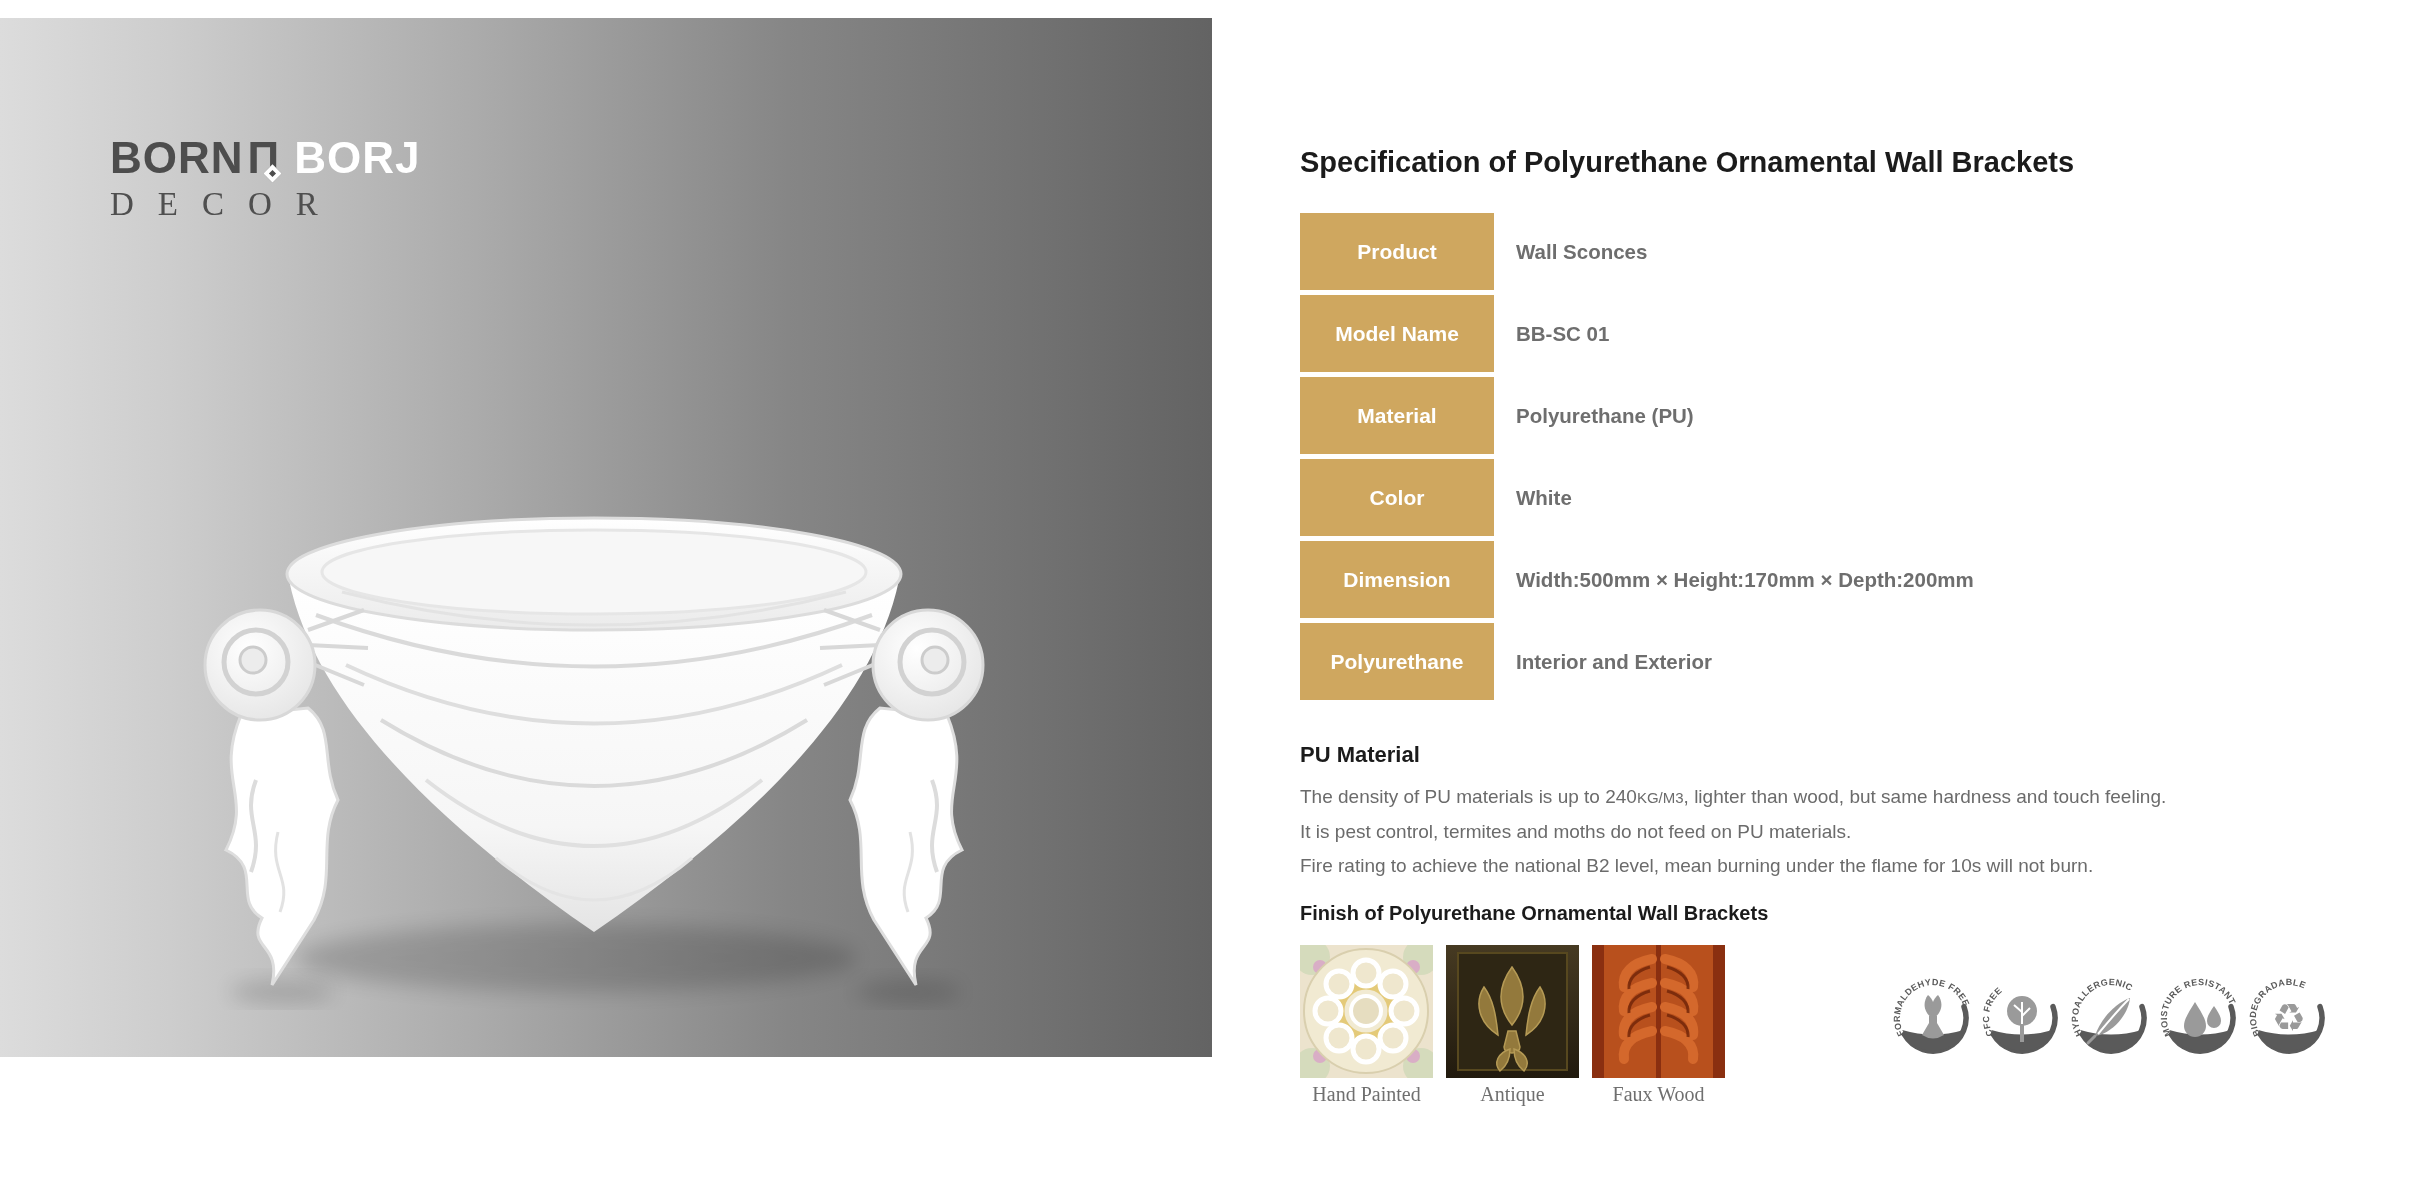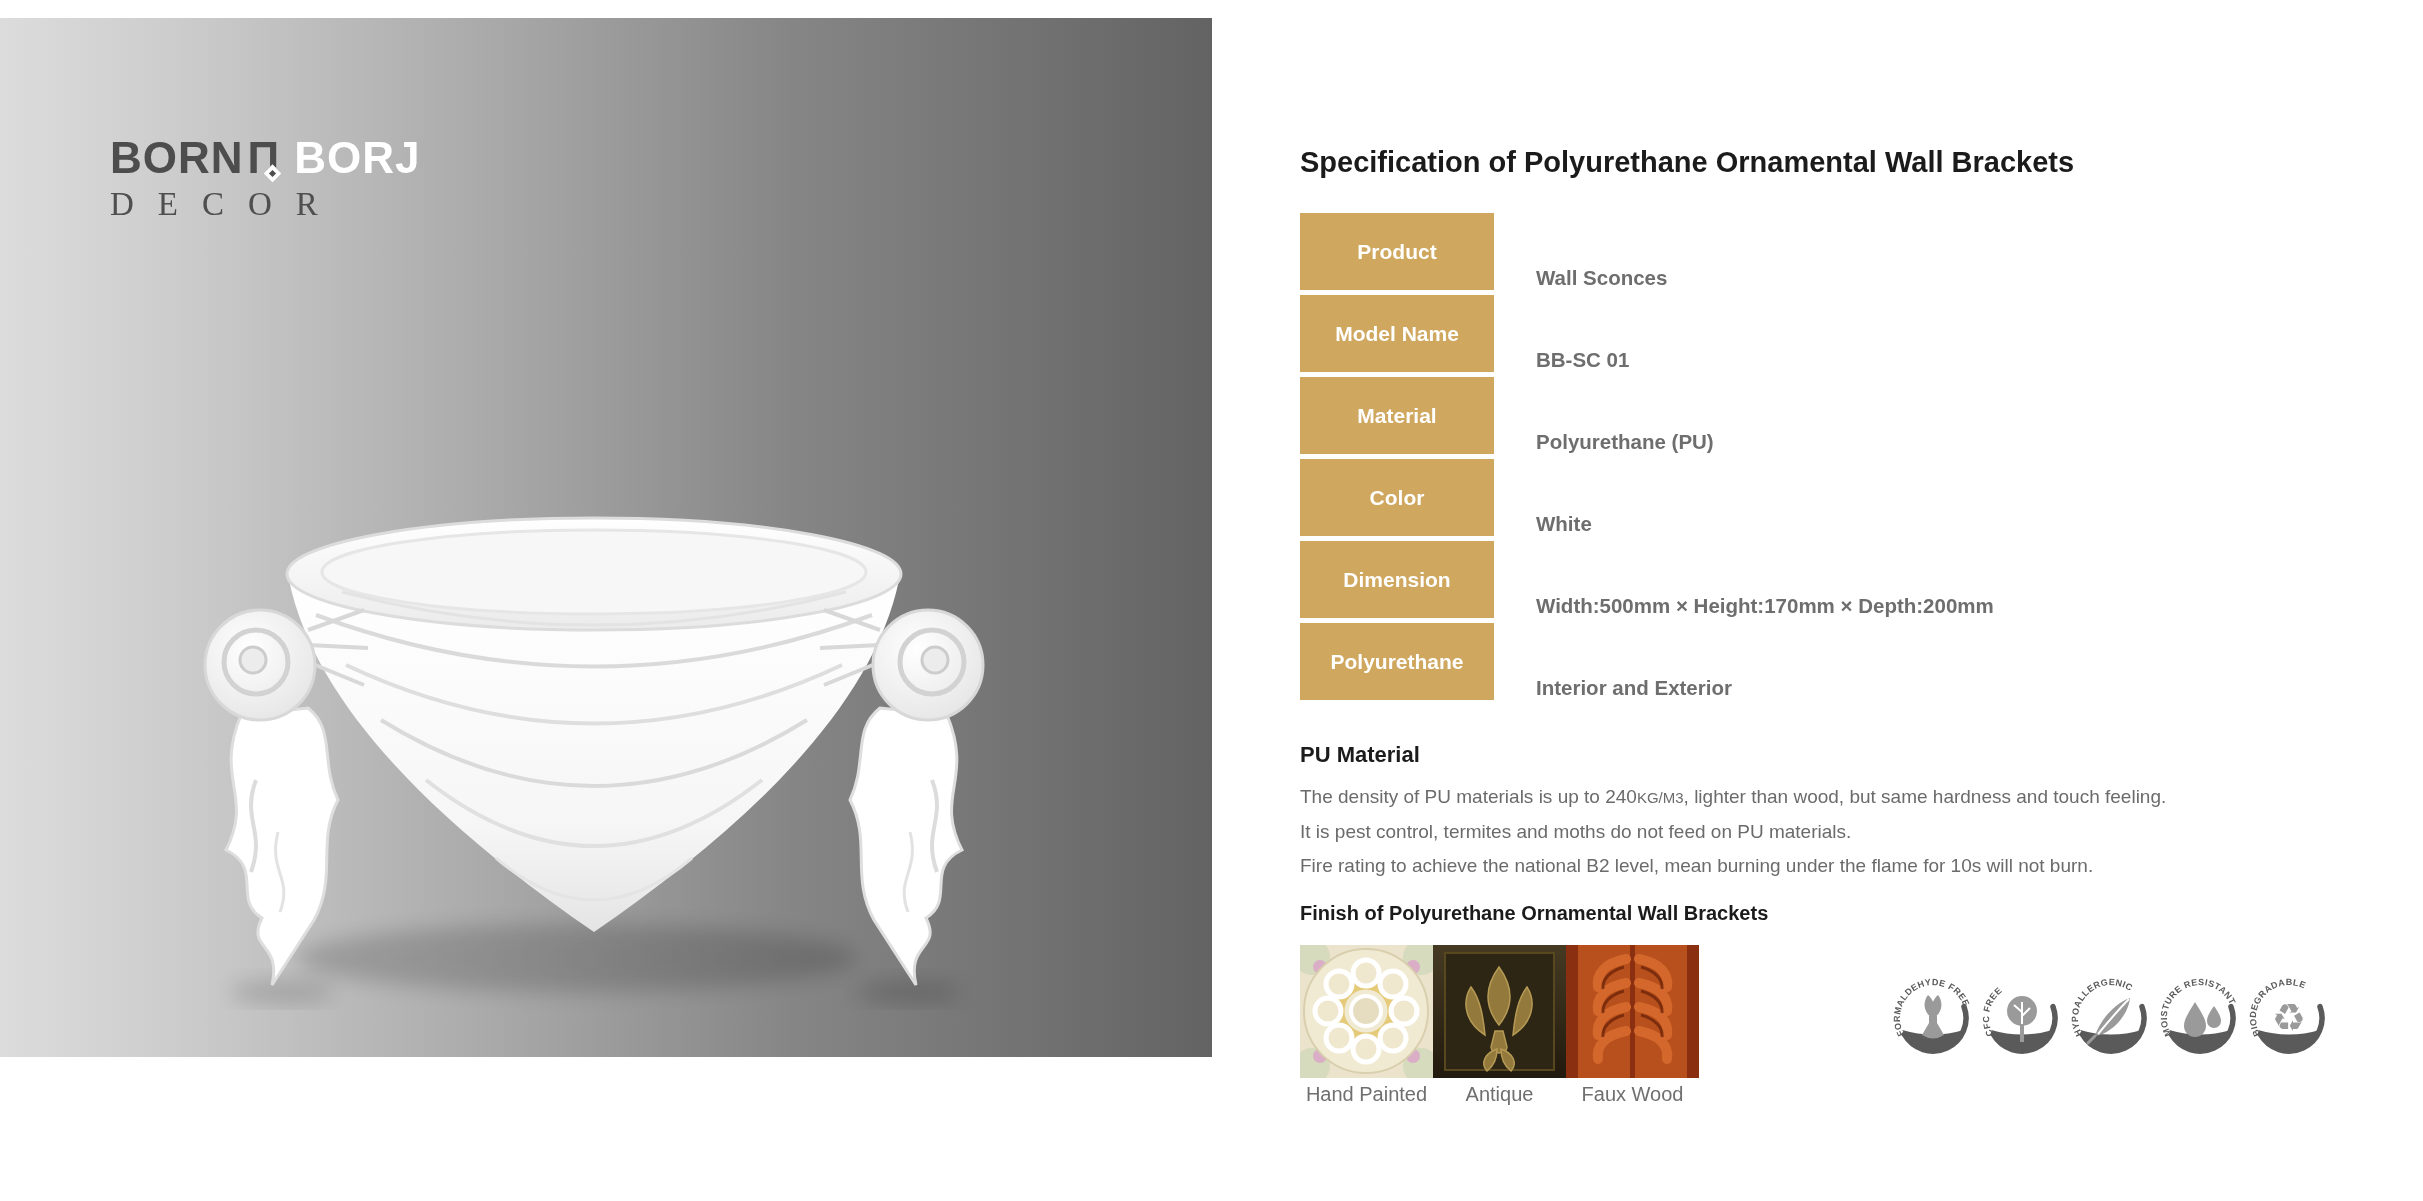--- a/index.html
+++ b/index.html
@@ -27,39 +27,39 @@
     margin-top:6px; font-family:"Liberation Serif","DejaVu Serif",serif;
     font-size:33px; font-weight:400; color:#4f4f4f; letter-spacing:24px; white-space:nowrap;
   }
   .sconce-wrap { position:absolute; left:196px; top:462px; width:800px; height:530px; }
 
   
   .right-panel { position:absolute; left:1212px; top:0; width:1211px; height:1201px; background:#ffffff;padding-left:12px; }
   .spec-title { position:absolute; left:88px; top:146px; font-size:29px; font-weight:700; color:#1b1b1b; white-space:nowrap; }
 
   .spec-table { position:absolute; left:88px; top:213px; }
-  .spec-row { display:flex; margin-bottom:5px; align-items:flex-end;gap:20px; }
+  .spec-row { display:flex; margin-bottom:5px; align-items:center; }
   .spec-label {
     width:194px; height:77px; background:#cfa75f; color:#ffffff;
     font-size:21px; font-weight:700; display:flex; align-items:center; justify-content:center;
   }
   .spec-value {
     padding-left:22px; font-size:20.5px; font-weight:700; color:#6e6e6e;
     display:flex; align-items:center; white-space:nowrap;
   }
 
   .pu-block { position:absolute; left:88px; top:742px; }
   .pu-heading { font-size:22px; font-weight:700; color:#1b1b1b; }
   .pu-lines { margin-top:12px; }
   .pu-line { font-size:19px; font-weight:400; color:#6b6b6b; line-height:34px; white-space:nowrap; }
   .pu-unit { font-size:15px; }
 
   .finish-block { position:absolute; left:88px; top:902px; }
   .finish-heading { font-size:20px; font-weight:700; color:#1b1b1b; white-space:nowrap; }
-  .finish-row { display:flex; margin-top:20px; }
+  .finish-row { display:flex; gap:13px; margin-top:20px;font-family:Liberation Serif, serif; }
   .finish-item { width:133px; text-align:center; }
   .finish-swatch { width:133px; height:133px; display:block; }
   .finish-label { margin-top:5px; font-size:20px; color:#6f6f6f; white-space:nowrap; }
 
   .badge-strip { position:absolute; left:681px; top:978px; display:flex; gap:9px; }
   .badge { width:80px; height:80px; display:block; }
 </style>
 </head>
 <body>
 

